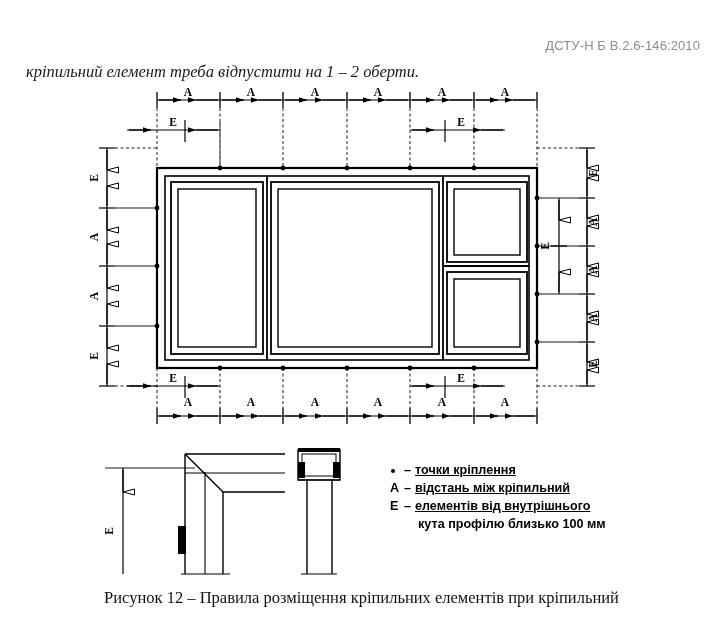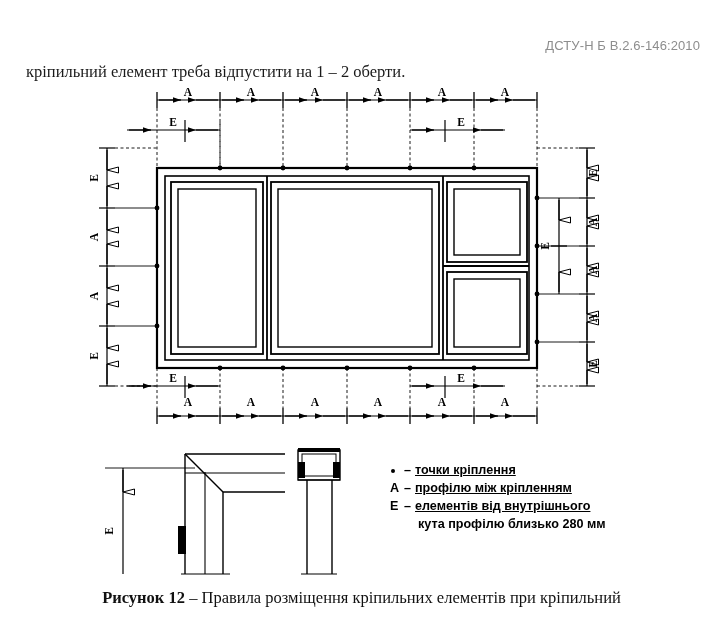--- a/index.html
+++ b/index.html
@@ -27,20 +27,21 @@
   }
 
   .body-text {
     position: absolute;
     top: 62px;
     left: 26px;
     font-family: "Liberation Serif", serif;
     font-size: 16.5px;
     color: #1a1a1a;
     white-space: nowrap;
+    font-style: italic;
   }
 
   .figure-area {
     position: absolute;
     top: 86px;
     left: 85px;
     width: 560px;
     height: 490px;
   }
 
@@ -48,21 +49,21 @@
     position: absolute;
     left: 0;
     top: 588px;
     width: 723px;
     text-align: center;
     font-family: "Liberation Serif", serif;
     font-size: 16.5px;
     color: #111111;
     white-space: nowrap;
   }
-  .caption b { font-weight: bold; text-align: right; }
+  .caption b { font-weight: normal; text-align: right; }
 
   .legend {
     position: absolute;
     left: 390px;
     top: 462px;
     font-family: "Liberation Sans", sans-serif;
     font-size: 12.6px;
     font-weight: bold;
     color: #000000;
     line-height: 1.42;
@@ -402,27 +403,27 @@
 
   <div class="legend">
     <div class="legend-row">
       <span class="legend-dot-key"></span>
       <span class="legend-dash">–</span>
       <span class="legend-text">точки кріплення</span>
     </div>
     <div class="legend-row">
       <span class="legend-key">A</span>
       <span class="legend-dash">–</span>
-      <span class="legend-text">профілю між кріпленням</span>
+      <span class="legend-text">відстань між кріпильний</span>
     </div>
     <div class="legend-row">
       <span class="legend-key">Е</span>
       <span class="legend-dash">–</span>
       <span class="legend-text">елементів від внутрішнього</span>
     </div>
-    <div class="legend-cont">кута профілю близько 280 мм</div>
+    <div class="legend-cont">кута профілю близько 100 мм</div>
   </div>
 
   <div class="caption">
     <b>Рисунок 12</b><span> – Правила розміщення кріпильних елементів при кріпильний</span>
   </div>
 
 </div>
 
 </body></html>

